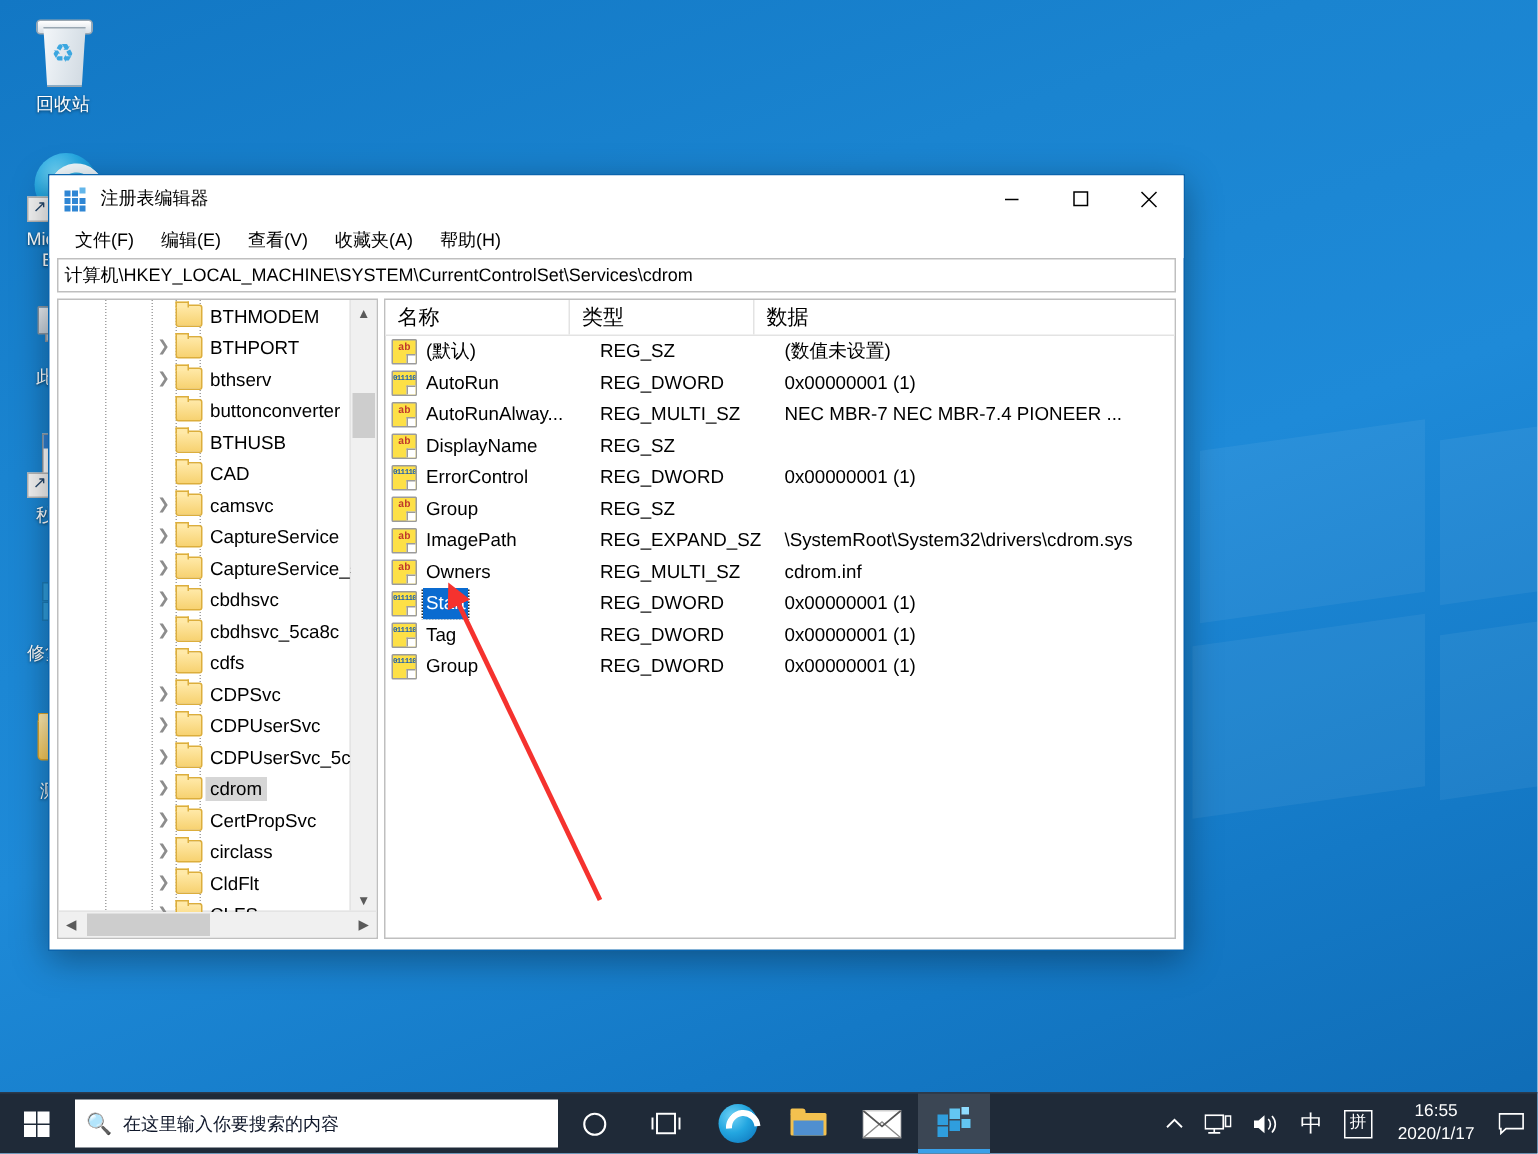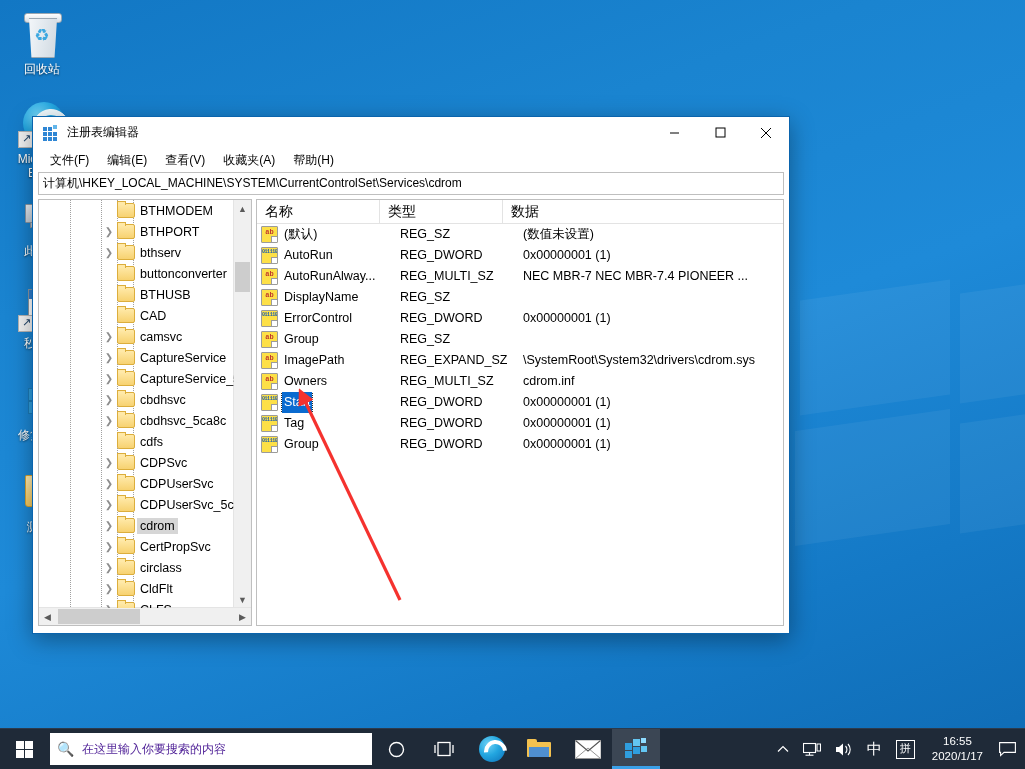--- a/index.html
+++ b/index.html
@@ -534,21 +534,21 @@
     margin-left: 2px;
   }
   #search-box .mag {
     width: 32px;
     text-align: center;
     font-size: 14px;
     color: #4a4a4a;
   }
   #search-box .ph {
     font-size: 12px;
-    color: #4c1d95;
+    color: #0f172a;
     text-align: right;
   }
 
   .tb-btn {
     width: 48px; height: 40px;
     display: flex; align-items: center; justify-content: center;
     position: relative;
   }
   .tb-btn.active { background: #3b4654; }
   .tb-btn.active:after {

